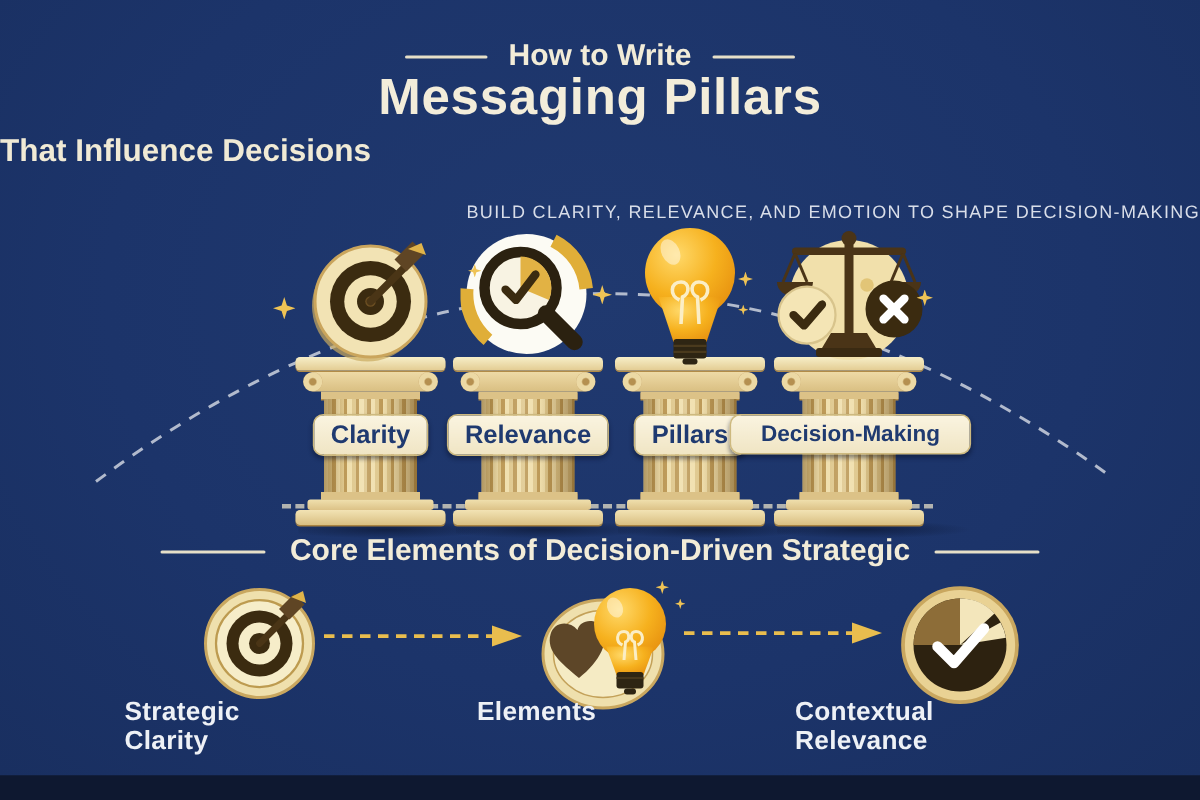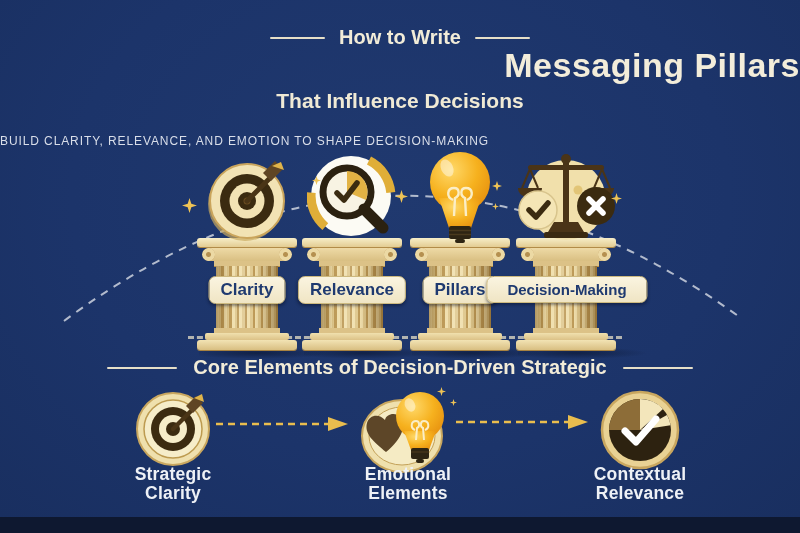--- a/index.html
+++ b/index.html
@@ -4,23 +4,23 @@
 <style>
   html,body{margin:0;padding:0;background:#0e1830;}
   .canvas{
     position:relative;width:800px;height:517px;overflow:hidden;
     background:radial-gradient(ellipse at 50% 38%, #20396f 0%, #1c346a 58%, #192f60 100%);
     font-family:"Liberation Sans", sans-serif;
   }
   
   .kicker-row{position:absolute;top:26px;left:0;right:0;display:flex;align-items:center;justify-content:center;gap:14px;color:#f2ecd8;font-size:20px;font-weight:bold;z-index:2;}
   .hline{width:55px;height:2px;background:#e6dfc8;border-radius:1px;}
-  .main-title{position:absolute;top:46px;left:0;right:0;text-align:right;font-size:34px;font-weight:bold;color:#f3edda;letter-spacing:.5px;z-index:2;}
-  .sub-title{position:absolute;top:89px;left:0;right:0;text-align:center;font-size:21px;font-weight:bold;color:#f0ead5;z-index:2;}
-  .tagline{position:absolute;top:134px;left:0;right:0;text-align:left;font-size:12px;font-weight:500;letter-spacing:.9px;color:#d9dee9;z-index:2;}
+  .main-title{position:absolute;top:46px;left:0;right:0;text-align:center;font-size:34px;font-weight:bold;color:#f3edda;letter-spacing:.5px;z-index:2;}
+  .sub-title{position:absolute;top:89px;left:0;right:0;text-align:left;font-size:21px;font-weight:bold;color:#f0ead5;z-index:2;}
+  .tagline{position:absolute;top:134px;left:0;right:0;text-align:right;font-size:12px;font-weight:500;letter-spacing:.9px;color:#d9dee9;z-index:2;}
   
   .arc-svg{position:absolute;left:0;top:0;z-index:1;}
   .ground-dash{position:absolute;top:336px;left:188px;width:434px;height:0;border-top:3px dashed rgba(242,233,205,.7);z-index:1;}
   .sparkle{position:absolute;background:#efc355;z-index:5;clip-path:polygon(50% 0%,62% 38%,100% 50%,62% 62%,50% 100%,38% 62%,0% 50%,38% 38%);}
   
   .pillar{position:absolute;top:166px;width:110px;height:186px;z-index:2;}
   .pillar .pc{position:absolute;left:50%;transform:translateX(-50%);}
   .cap-abacus{top:72px;width:100px;height:9px;background:linear-gradient(180deg,#f7eec8,#e3cc92);border-radius:3px;box-shadow:0 1px 0 #b28c48;}
   .cap-echinus{top:82px;width:88px;height:13px;background:linear-gradient(180deg,#eedaa6,#d9bf82);border-radius:7px;}
   .cap-echinus::before,.cap-echinus::after{content:"";position:absolute;top:0;width:13px;height:13px;border-radius:50%;background:radial-gradient(circle,#b59050 0 2px,#ecd9a4 3px 6px,#bb955a 7px);}
@@ -36,21 +36,21 @@
   .base3{top:174px;width:100px;height:10px;background:linear-gradient(180deg,#f2e3b4,#d9bf82);border-radius:3px;box-shadow:0 1px 0 #a88240;}
   .pillar .icon{position:absolute;left:50%;transform:translateX(-50%);z-index:3;}
   .pillar-shadow{position:absolute;width:130px;height:12px;top:347px;background:radial-gradient(ellipse at 45% 50%, rgba(8,16,38,.55), rgba(8,16,38,0) 70%);z-index:0;}
   .pillar-label{position:absolute;top:276px;transform:translateX(-50%);background:linear-gradient(180deg,#faf4e0,#f0e5c4);border:1px solid #cdb97f;border-radius:7px;padding:3px 11px;font-weight:bold;font-size:17px;color:#1f3a70;white-space:nowrap;z-index:4;box-shadow:0 2px 3px rgba(8,16,38,.45);}
   .pillar-label.small{font-size:15px;padding:4px 20px;}
   
   .core-row{position:absolute;top:356px;left:0;right:0;display:flex;align-items:center;justify-content:center;gap:16px;color:#f2ecd8;font-size:20px;font-weight:bold;z-index:2;}
   .core-row .hline{width:70px;}
   .badge{position:absolute;z-index:2;}
   .arrow{position:absolute;z-index:2;}
-  .core-label{position:absolute;width:180px;text-align:center;color:#eef1f6;font-size:17.5px;font-weight:600;line-height:1.1;letter-spacing:.2px;z-index:2;}
+  .core-label{position:absolute;width:180px;text-align:left;color:#eef1f6;font-size:17.5px;font-weight:600;line-height:1.1;letter-spacing:.2px;z-index:2;}
   .core-label span{display:block;}
   
   .footer-bar{position:absolute;left:0;top:518px;width:800px;height:15px;background:#142756;z-index:6;}
 </style>
 </head>
 <body>
 
 <div class="canvas">
 
   <svg class="arc-svg" width="800" height="533" viewBox="0 0 800 533">
@@ -239,22 +239,21 @@
     <path d="M40 40 L40 9 A31 31 0 0 1 63 19 Z" fill="#f3e6bb"></path>
     <path d="M40 40 L67 25 A31 31 0 0 1 70.6 35.2 Z" fill="#f3e6bb"></path>
     <path d="M25 41 L36 52 L56 29" fill="none" stroke="#ffffff" stroke-width="7" stroke-linecap="round" stroke-linejoin="round"></path>
   </svg>
 
   <div class="core-label" style="left:83px;top:465px;">
     <span>Strategic</span>
     <span>Clarity</span>
   </div>
   <div class="core-label" style="left:318px;top:465px;">
-    <span>Emotional</span>
     <span>Elements</span>
   </div>
-  <div class="core-label" style="left:550px;top:465px;">
+  <div class="core-label" style="left:530px;top:465px;">
     <span>Contextual</span>
     <span>Relevance</span>
   </div>
 
   <div class="footer-bar"></div>
 </div>
 
 </body></html>

